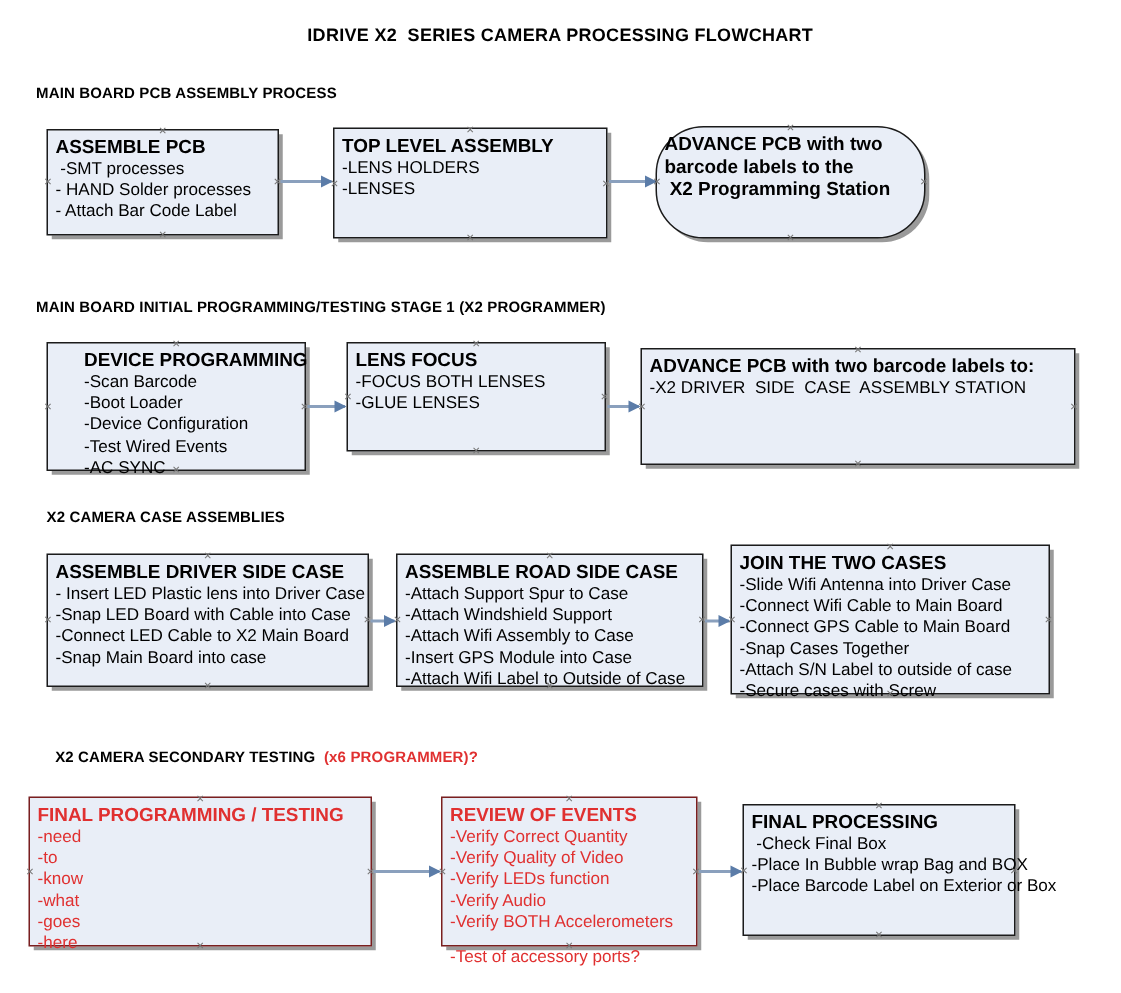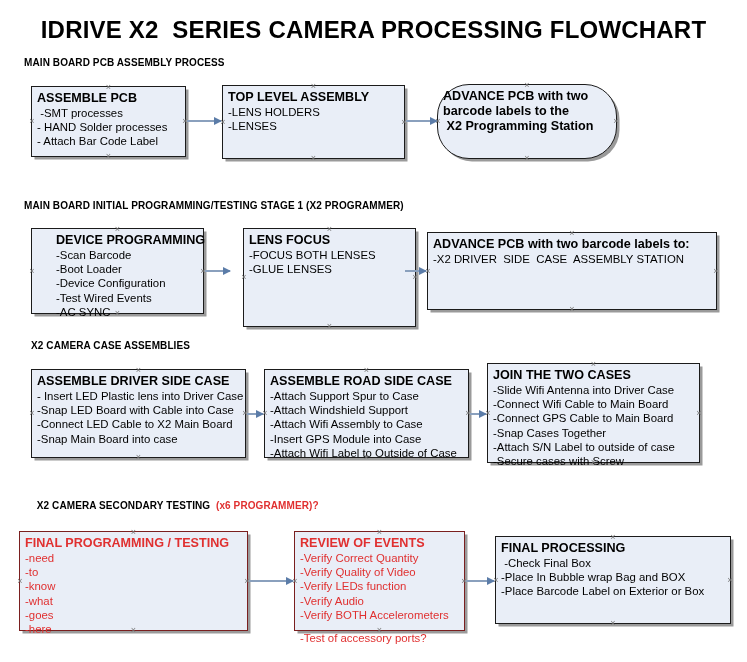--- a/index.html
+++ b/index.html
@@ -18,21 +18,21 @@
     -webkit-font-smoothing: antialiased;
   }
 
   
   #chart-title {
     position: absolute;
     left: 0;
     top: 16px;
     width: 747px;
     text-align: center;
-    font-size: 24px;
+    font-size: 12px;
     font-weight: bold;
     letter-spacing: 0.2px;
     white-space: pre;
   }
 
   .section-header {
     position: absolute;
     font-size: 10px;
     font-weight: bold;
     letter-spacing: 0.1px;
@@ -165,21 +165,21 @@
   <div class="line">-Test Wired Events</div>
   <div class="line">-AC SYNC</div>
   <span class="handle" style="left:50%; top:0;"></span>
   <span class="handle" style="left:50%; top:100%;"></span>
   <span class="handle" style="left:0; top:50%;"></span>
   <span class="handle" style="left:100%; top:50%;"></span>
 </div>
 
 <div class="arrow" style="left:205px; top:270px; width:25px;"></div>
 
-<div class="node" style="left:231px; top:228px; width:173px; height:99px;margin-left:12px;">
+<div class="node" style="left:231px; top:228px; width:173px; height:73px;">
   <div class="title">LENS FOCUS</div>
   <div class="line">-FOCUS BOTH LENSES</div>
   <div class="line">-GLUE LENSES</div>
   <span class="handle" style="left:50%; top:0;"></span>
   <span class="handle" style="left:50%; top:100%;"></span>
   <span class="handle" style="left:0; top:50%;"></span>
   <span class="handle" style="left:100%; top:50%;"></span>
 </div>
 
 <div class="arrow" style="left:405px; top:270px; width:21px;"></div>
@@ -267,21 +267,21 @@
   <div class="line">-Verify BOTH Accelerometers</div>
   <div class="line overflow">-Test of accessory ports?</div>
   <span class="handle" style="left:50%; top:0;"></span>
   <span class="handle" style="left:50%; top:100%;"></span>
   <span class="handle" style="left:0; top:50%;"></span>
   <span class="handle" style="left:100%; top:50%;"></span>
 </div>
 
 <div class="arrow" style="left:466px; top:580px; width:28px;"></div>
 
-<div class="node" style="left:495px; top:536px; width:236px; height:88px;">
+<div class="node" style="left:495px; top:536px; width:182px; height:88px;">
   <div class="title">FINAL PROCESSING</div>
   <div class="line"> -Check Final Box</div>
   <div class="line">-Place In Bubble wrap Bag and BOX</div>
   <div class="line">-Place Barcode Label on Exterior or Box</div>
   <span class="handle" style="left:50%; top:0;"></span>
   <span class="handle" style="left:50%; top:100%;"></span>
   <span class="handle" style="left:0; top:50%;"></span>
   <span class="handle" style="left:100%; top:50%;"></span>
 </div>
 

